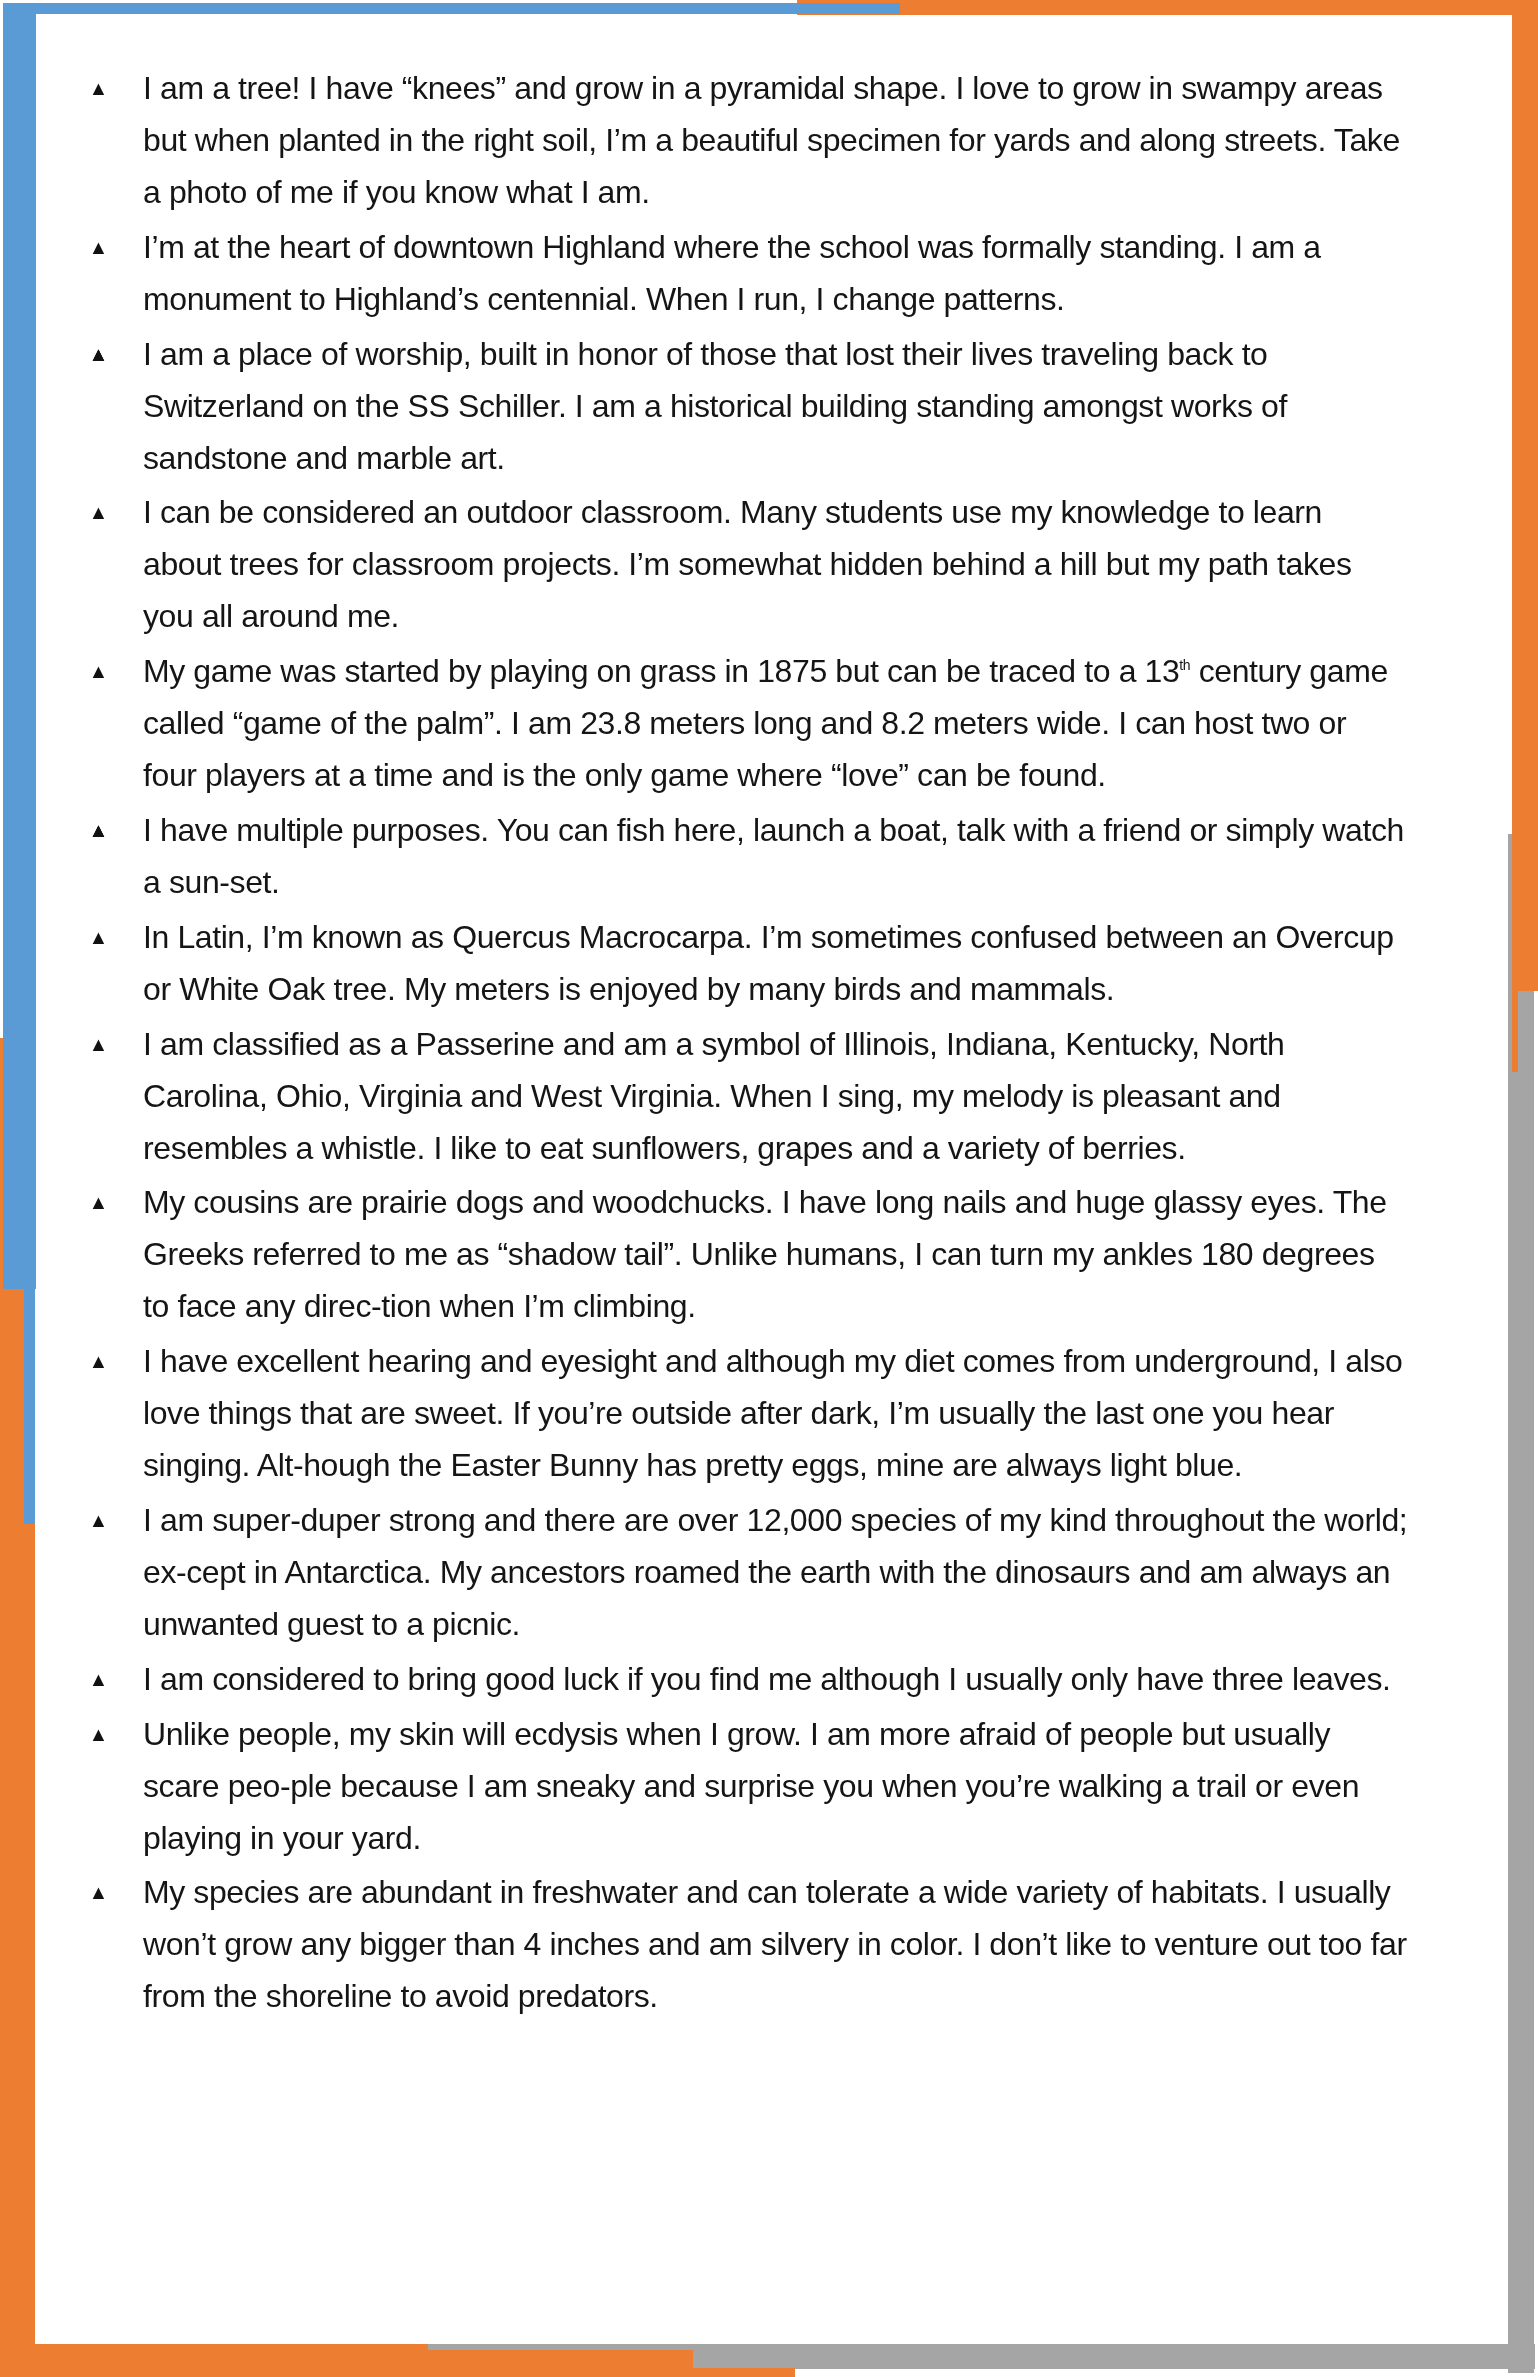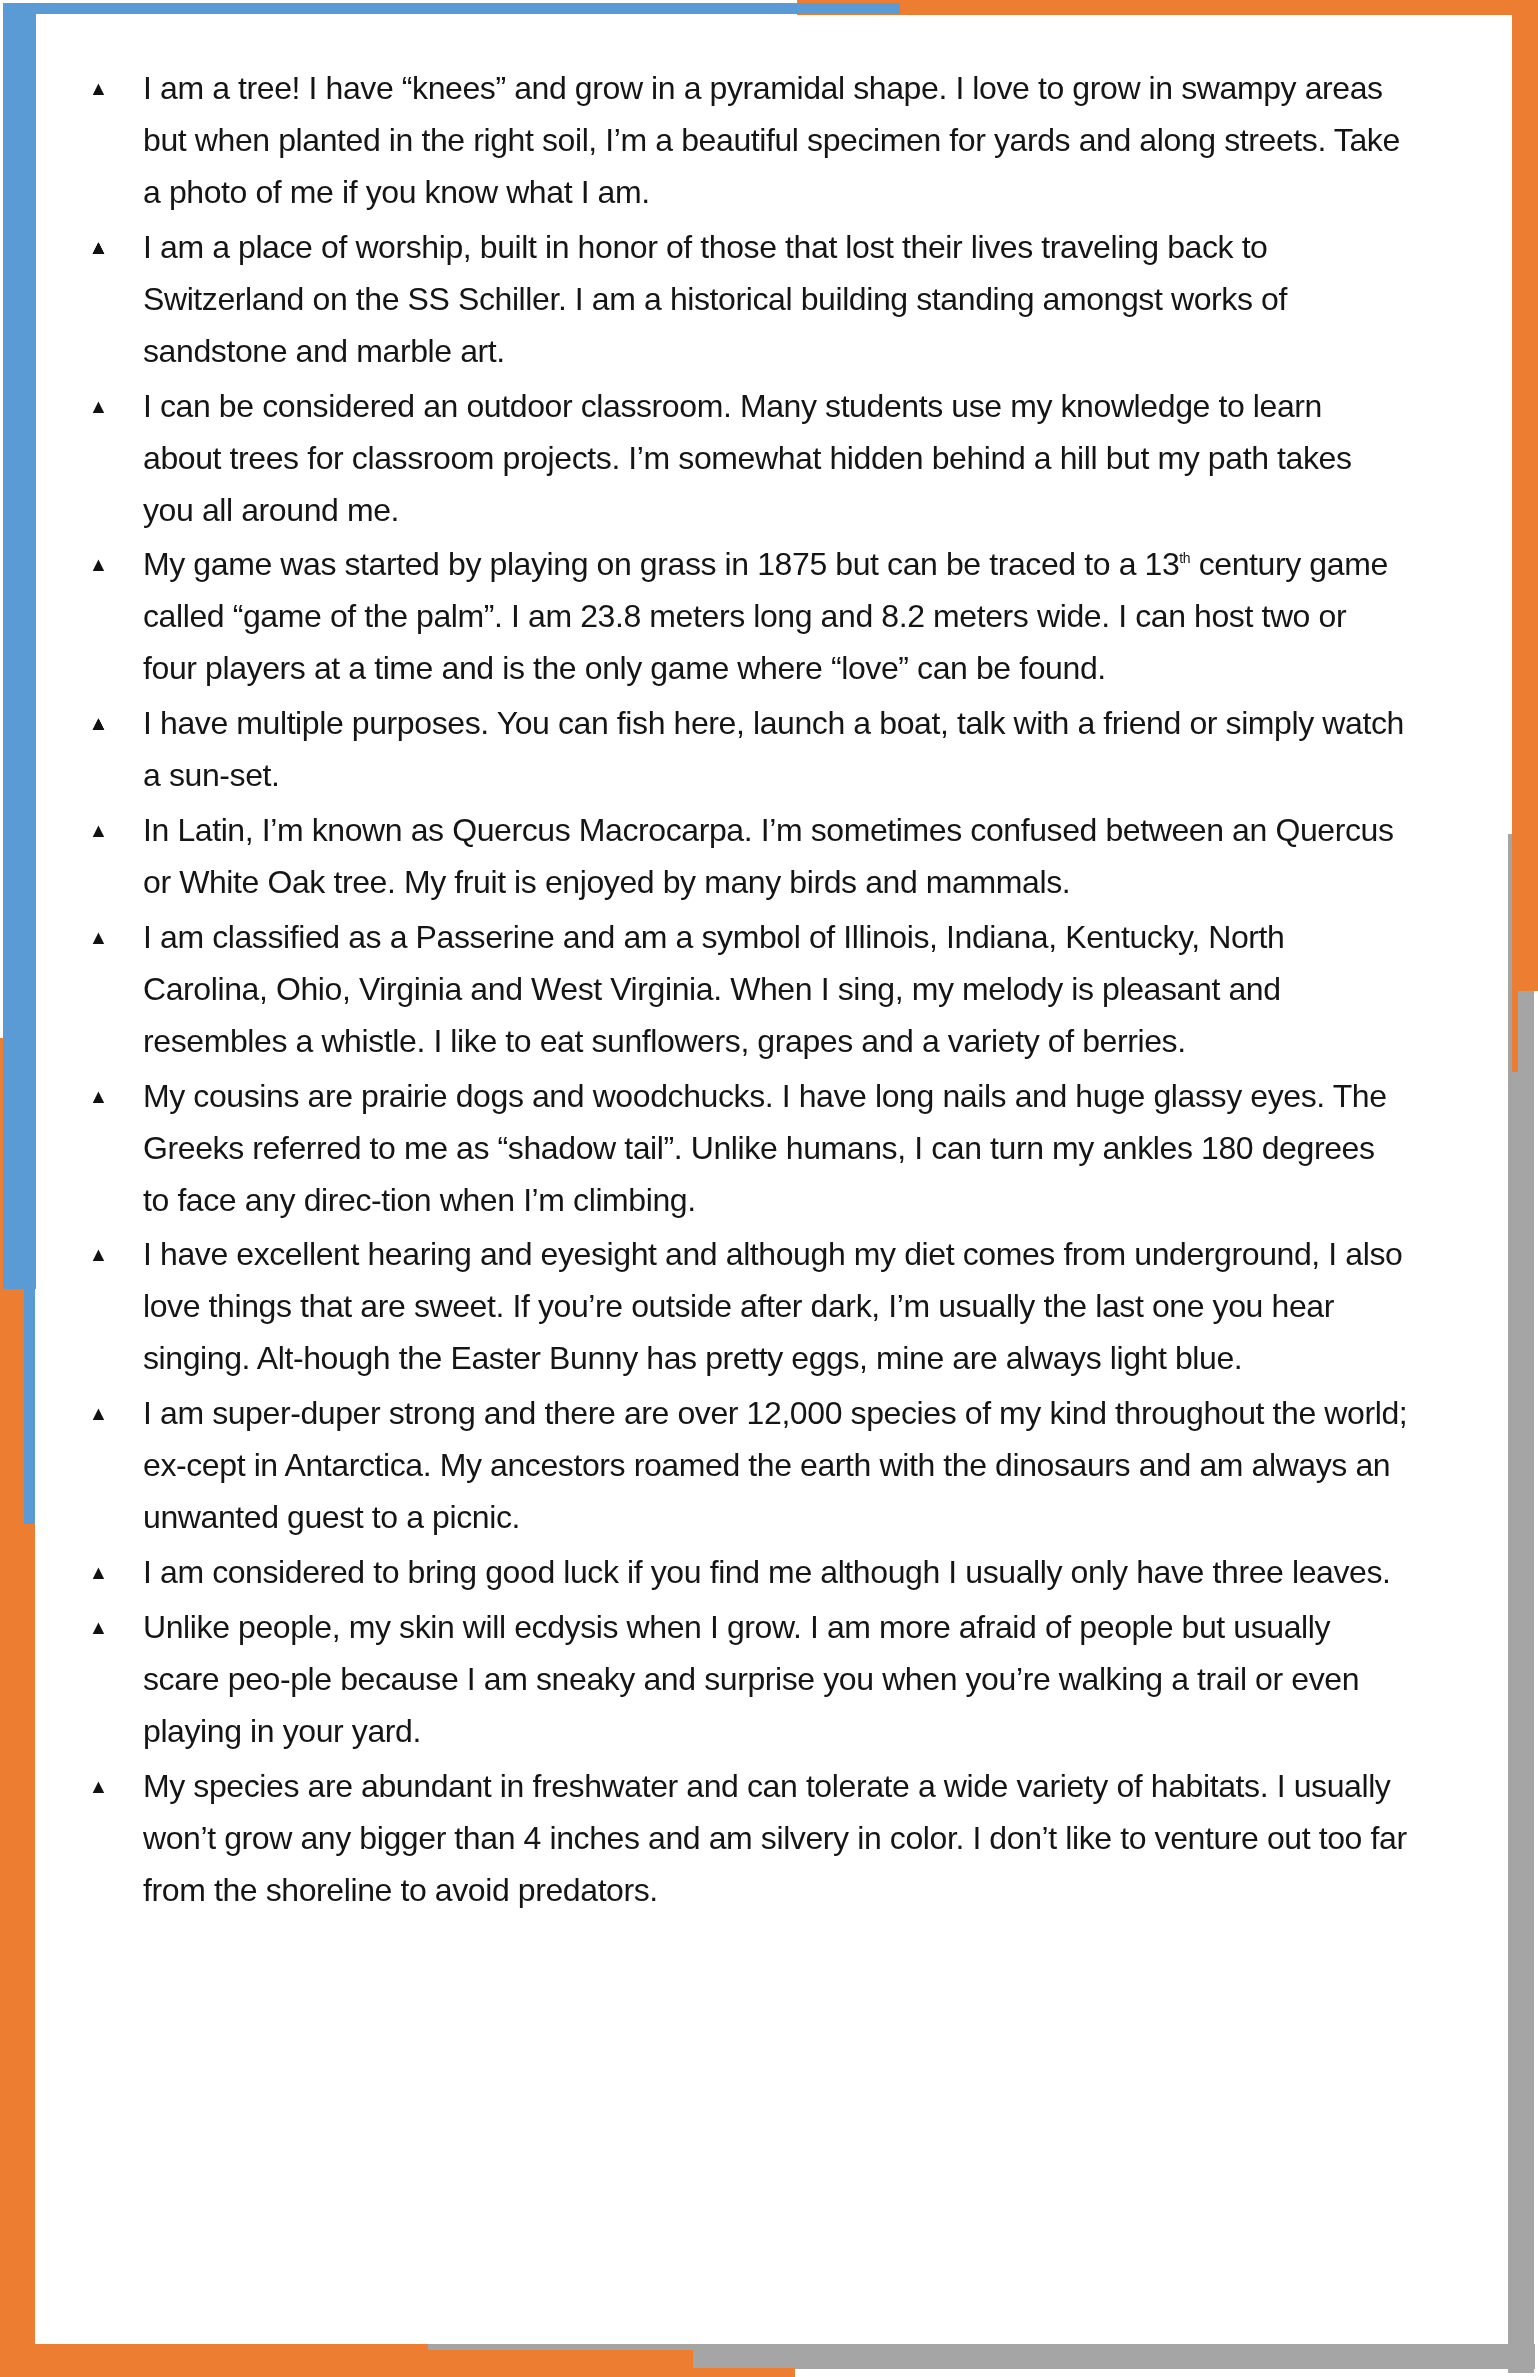--- a/index.html
+++ b/index.html
@@ -68,30 +68,30 @@
 <div class="bar bar-orange" id="orange-bottom-1"></div>
 <div class="bar bar-orange" id="orange-bottom-2"></div>
 <div class="bar bar-orange" id="orange-bottom-3"></div>
 
 <div class="bar bar-blue" id="blue-top"></div>
 <div class="bar bar-blue" id="blue-left"></div>
 <div class="bar bar-blue" id="blue-left-narrow"></div>
 
 <div id="content">
   <div class="item"><span class="bullet">▲</span><span>I am a tree! I have “knees” and grow in a pyramidal shape. I love to grow in swampy areas but when planted in the right soil, I’m a beautiful specimen for yards and along streets.  Take a photo of me if you know what I am.</span></div>
-  <div class="item"><span class="bullet">▲</span></div>
+  <div class="item"><span class="bullet">▲</span><span>I’m at the heart of downtown Highland where the school was formally standing. I am a monument to Highland’s centennial. When I run, I change patterns.</span></div>
   <div class="item"><span class="bullet">▲</span></div>
   <div class="item"><span class="bullet">▲</span></div>
   <div class="item"><span class="bullet">▲</span><span>I am a place of worship, built in honor of those that lost their lives traveling back to Switzerland on the SS Schiller. I am a historical building standing amongst works of sandstone and marble art.</span></div>
   <div class="item"><span class="bullet">▲</span><span>I can be considered an outdoor classroom. Many students use my knowledge to learn about trees for classroom projects. I’m somewhat hidden behind a hill but my path takes you all around me.</span></div>
   <div class="item"><span class="bullet">▲</span><span><span>My game was started by playing on grass in 1875 but can be traced to a 13</span><sup>th</sup><span> century game called “game of the palm”. I am 23.8 meters long and 8.2 meters wide. I can host two or four players at a time and is the only game where “love” can be found.</span></span></div>
   <div class="item"><span class="bullet">▲</span></div>
   <div class="item"><span class="bullet">▲</span></div>
   <div class="item"><span class="bullet">▲</span><span>I have multiple purposes. You can fish here, launch a boat, talk with a friend or simply watch a sun-set.</span></div>
-  <div class="item"><span class="bullet">▲</span><span>In Latin, I’m known as Quercus Macrocarpa. I’m sometimes confused between an Quercus or White Oak tree. My fruit is enjoyed by many birds and mammals.</span></div>
+  <div class="item"><span class="bullet">▲</span><span>In Latin, I’m known as Quercus Macrocarpa. I’m sometimes confused between an Overcup or White Oak tree. My meters is enjoyed by many birds and mammals.</span></div>
   <div class="item"><span class="bullet">▲</span><span>I am classified as a Passerine and am a symbol of Illinois, Indiana, Kentucky, North Carolina, Ohio, Virginia and West Virginia. When I sing, my melody is pleasant and resembles a whistle. I like to eat sunflowers, grapes and a variety of berries.</span></div>
   <div class="item"><span class="bullet">▲</span><span>My cousins are prairie dogs and woodchucks. I have long nails and huge glassy eyes. The Greeks referred to me as “shadow tail”. Unlike humans, I can turn my ankles 180 degrees to face any direc-tion when I’m climbing.</span></div>
   <div class="item"><span class="bullet">▲</span><span>I have excellent hearing and eyesight and although my diet comes from underground, I also love things that are sweet. If you’re outside after dark, I’m usually the last one you hear singing. Alt-hough the Easter Bunny has pretty eggs, mine are always light blue.</span></div>
   <div class="item"><span class="bullet">▲</span><span>I am super-duper strong and there are over 12,000 species of my kind throughout the world; ex-cept in Antarctica.  My ancestors roamed the earth with the dinosaurs and am always an unwanted guest to a picnic.</span></div>
   <div class="item"><span class="bullet">▲</span><span>I am considered to bring good luck if you find me although I usually only have three leaves.</span></div>
   <div class="item"><span class="bullet">▲</span><span>Unlike people, my skin will ecdysis when I grow. I am more afraid of people but usually scare peo-ple because I am sneaky and surprise you when you’re walking a trail or even playing in your yard.</span></div>
   <div class="item"><span class="bullet">▲</span><span>My species are abundant in freshwater and can tolerate a wide variety of habitats. I usually won’t grow any bigger than 4 inches and am silvery in color. I don’t like to venture out too far from the shoreline to avoid predators.</span></div>
 
 </div>
 

